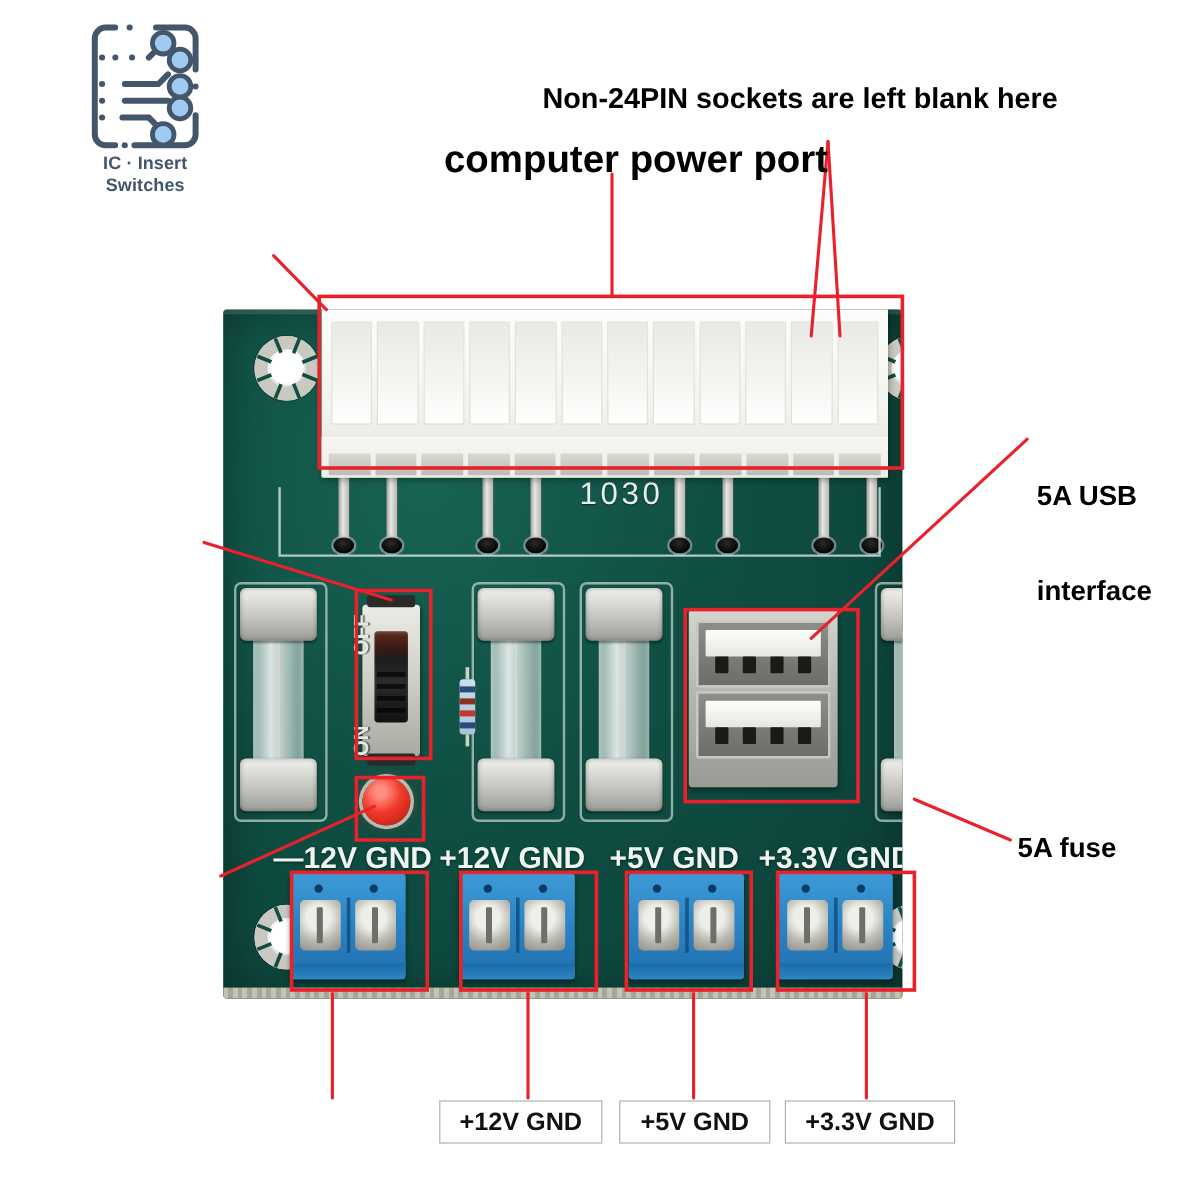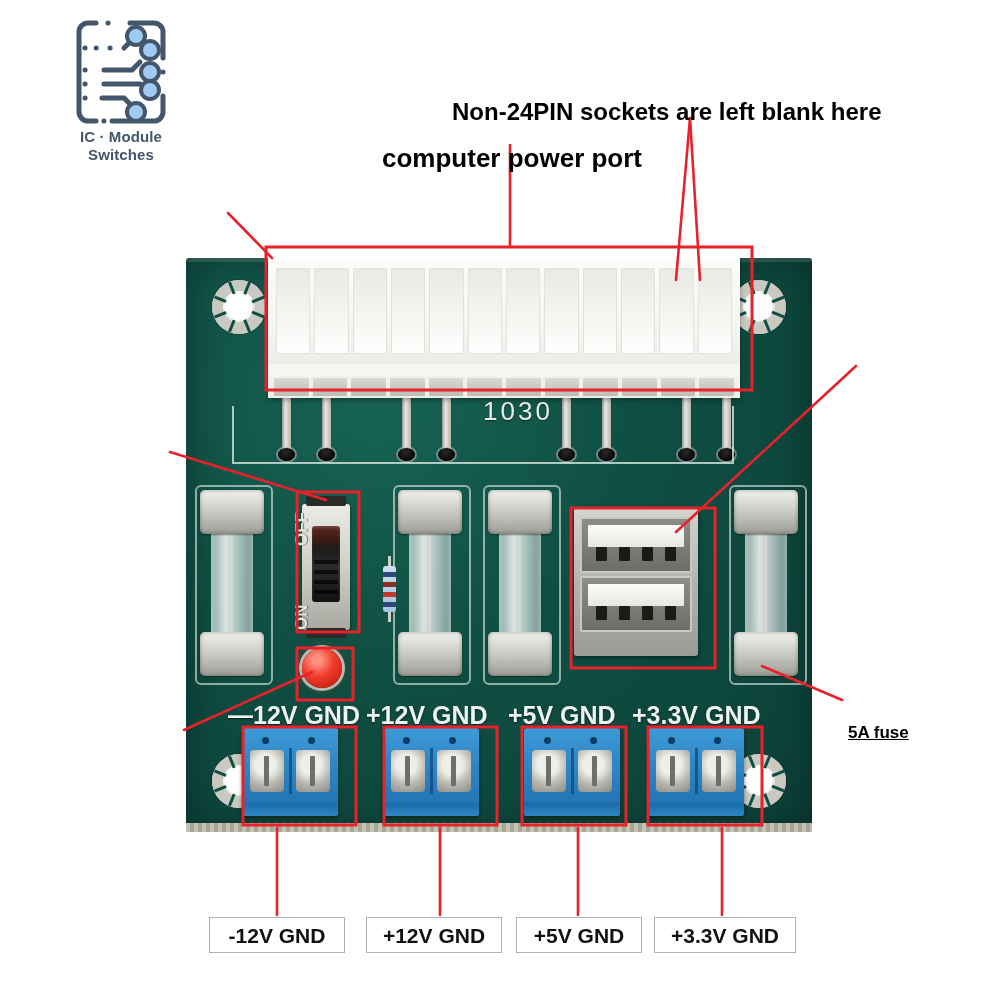--- a/index.html
+++ b/index.html
@@ -44,29 +44,28 @@
   #logo .cap2 { top: 128px; }
 
   
   .anno {
     position: absolute;
     color: #000000;
     font-weight: bold;
     font-family: "Liberation Sans", sans-serif;
     white-space: pre;
     line-height: 1.12;
-    margin-top: 29px;
   }
   .anno-insert   { left: 38px;  top: 176px; font-size: 25px; }
   .anno-nonpin   { left: 452px; top: 70px;  font-size: 24px; }
-  .anno-cpp      { left: 382px; top: 115px; font-size: 26px; }
+  .anno-cpp      { left: 370px; top: 115px; font-size: 32px; }
   .anno-toggle   { left: 50px;  top: 400px; font-size: 25px; line-height: 1.15; }
   .anno-power    { left: 64px;  top: 708px; font-size: 25px; line-height: 1.15; }
   .anno-usb      { left: 864px; top: 347px; font-size: 23px; line-height: 1.15; }
-  .anno-fuse     { left: 848px; top: 694px; font-size: 17px; text-decoration: underline; }
+  .anno-fuse     { left: 848px; top: 694px; font-size: 23px; }
 
   
   #leaders, #boxes {
     position: absolute; left: 0; top: 0;
     width: 1000px; height: 1000px;
     pointer-events: none;
   }
 
   
   .chip {
@@ -84,21 +83,21 @@
   }
   .chip-1 { left: 209px; top: 917px; width: 136px; }
   .chip-2 { left: 366px; top: 917px; width: 136px; }
   .chip-3 { left: 516px; top: 917px; width: 126px; }
   .chip-4 { left: 654px; top: 917px; width: 142px; }
 
   
   #pcb {
     position: absolute;
     left: 186px; top: 258px;
-    width: 626px; height: 574px;
+    width: 566px; height: 574px;
     background:
       radial-gradient(ellipse at 30% 25%, #176354 0%, #0f4e42 45%, #0b3f38 100%);
     border-radius: 3px;
     box-shadow: inset 0 0 40px rgba(0,0,0,.35);
     overflow: hidden;
   }
   #pcb .edge-bottom {
     position: absolute; left: 0; bottom: 0;
     width: 100%; height: 9px;
     background: repeating-linear-gradient(90deg,#d8d2c2 0 4px,#b9b2a2 4px 8px);
@@ -412,21 +411,21 @@
         </g>
         <g fill="#9ecbef" stroke="#44566b" stroke-width="4">
           <circle cx="62" cy="18" r="9"></circle>
           <circle cx="76" cy="32" r="9"></circle>
           <circle cx="76" cy="54" r="9"></circle>
           <circle cx="76" cy="72" r="9"></circle>
           <circle cx="62" cy="94" r="9"></circle>
         </g>
       </svg>
     </div>
-    <div class="cap cap1">IC · Module</div>
+    <div class="cap cap1">IC · Insert</div>
     <div class="cap cap2">Switches</div>
   </div>
 
   <div id="pcb">
     <div class="edge-top"></div>
 
     <div class="hole hole-tl">
       <div class="spoke s1"></div>
         <div class="spoke s2"></div>
         <div class="spoke s3"></div>
@@ -666,21 +665,24 @@
       <path d="M578 828 L578 915"></path>
       <path d="M722 828 L722 915"></path>
     </g>
   </svg>
 
   <div class="anno anno-nonpin">Non-24PIN sockets are left blank here</div>
   <div class="anno anno-cpp">computer power port</div>
 
 
 
+  <div class="anno anno-usb">
+    <div>5A USB</div>
+    <div>interface</div>
+  </div>
 
   <div class="anno anno-fuse">5A fuse</div>
 
-  <div class="chip chip-1">-12V GND</div>
   <div class="chip chip-2">+12V GND</div>
   <div class="chip chip-3">+5V GND</div>
   <div class="chip chip-4">+3.3V GND</div>
 
 </div>
 
 </body></html>

